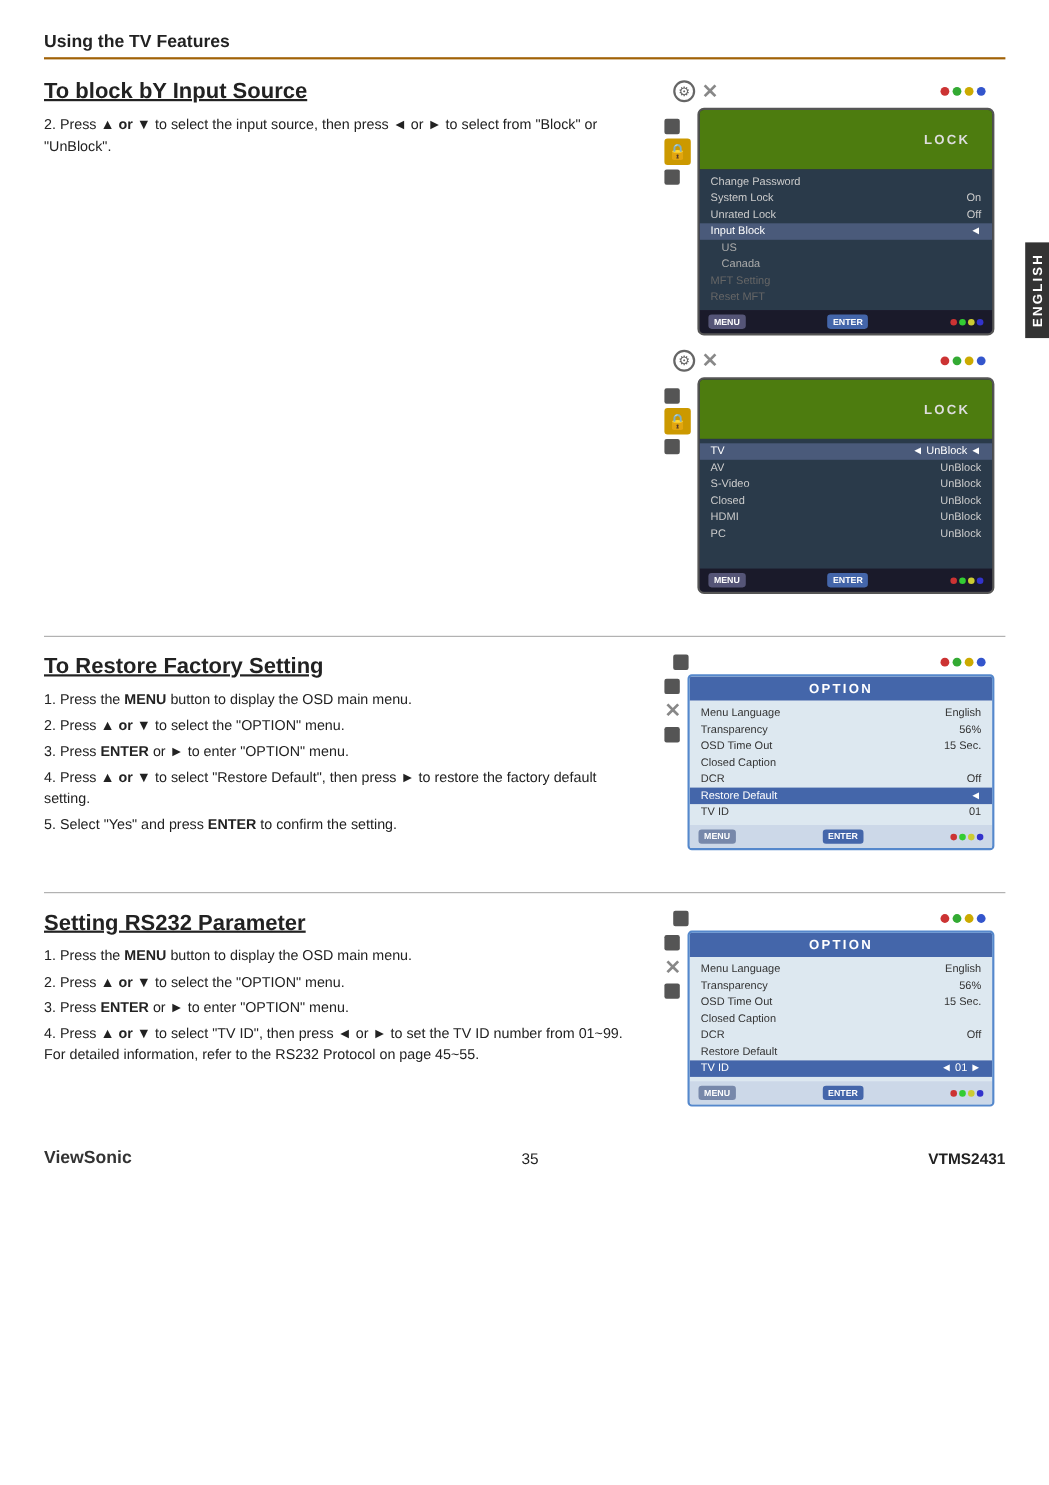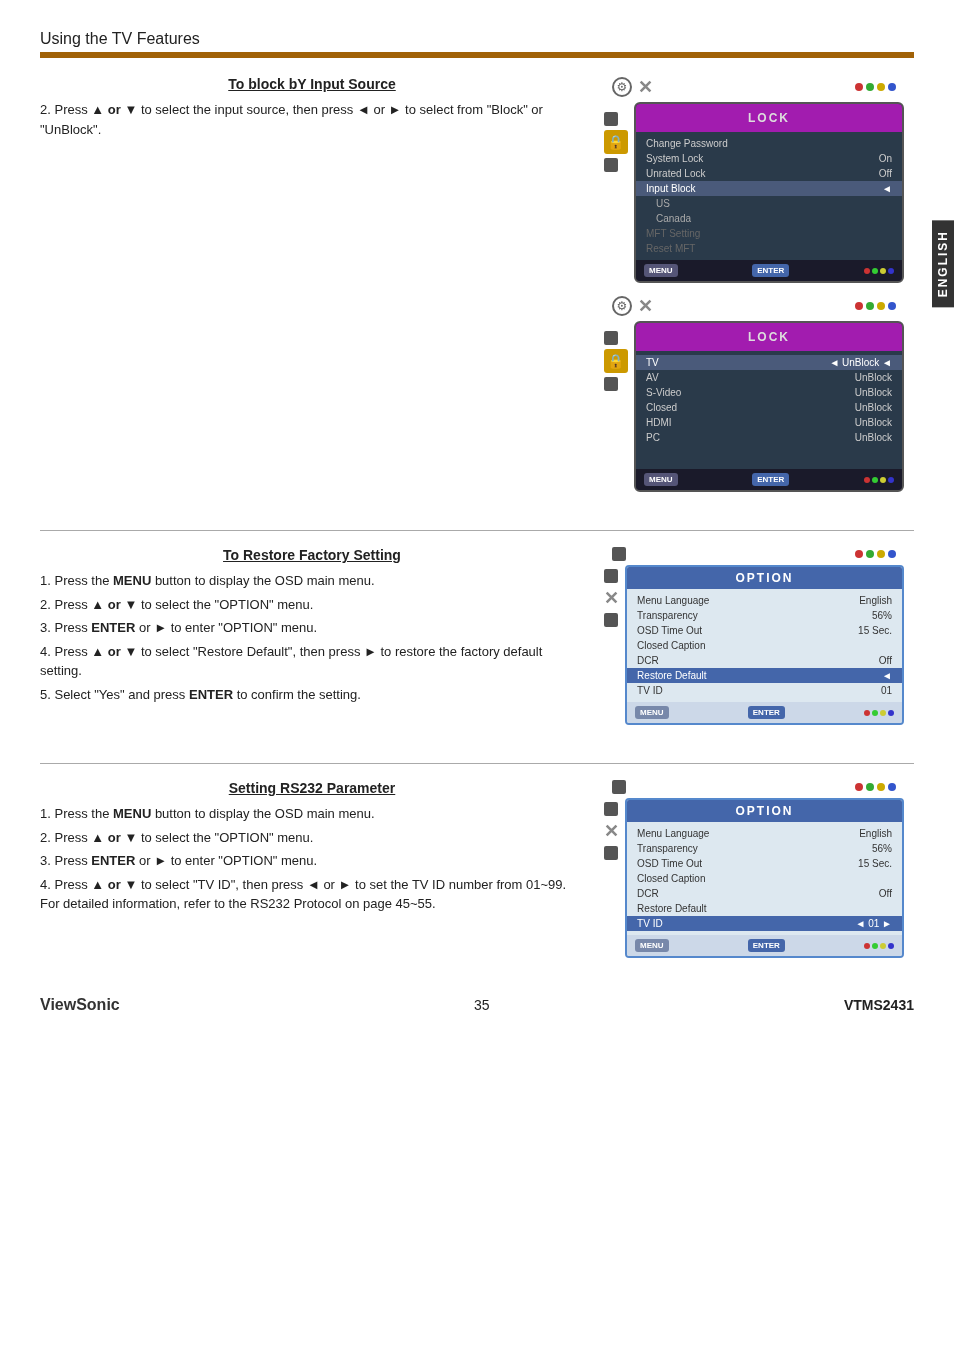--- a/index.html
+++ b/index.html
@@ -15,22 +15,22 @@
 
     .page-container {
       padding: 30px 40px 20px 40px;
       display: flex;
       flex-direction: column;
     }
 
     
     .page-title {
       font-size: 16px;
-      font-weight: normal;
-      border-bottom: 6px solid #a16207;
+      font-weight: bold;
+      border-bottom: 2px solid #a16207;
       padding-bottom: 4px;
       margin-bottom: 18px;
     }
 
     
     .english-tab {
       position: absolute;
       right: 0;
       top: 220px;
       width: 22px;
@@ -54,22 +54,21 @@
 
     .section-text {
       flex: 1;
       min-width: 0;
     }
 
     .section-title {
       font-weight: bold;
       text-decoration: underline;
       margin-bottom: 8px;
-      font-size: 14px;
-      text-align: center;
+      font-size: 20px;
     }
 
     .section-text ol {
       padding-left: 0;
       list-style: none;
     }
 
     .section-text ol li {
       margin-bottom: 4px;
       line-height: 1.5;
@@ -83,23 +82,23 @@
       width: 300px;
       background: #2a2a3a;
       border-radius: 6px;
       overflow: hidden;
       position: relative;
       border: 2px solid #555;
     }
 
     
     .lock-header {
-      background: #a21caf;
-      text-align: center;
-      padding: 7px;
+      background: #4d7c0f;
+      text-align: right;
+      padding: 20px;
       font-size: 12px;
       font-weight: bold;
       color: #ddd;
       letter-spacing: 2px;
     }
 
     .lock-menu {
       background: #2a3a4a;
       padding: 4px 0;
     }

